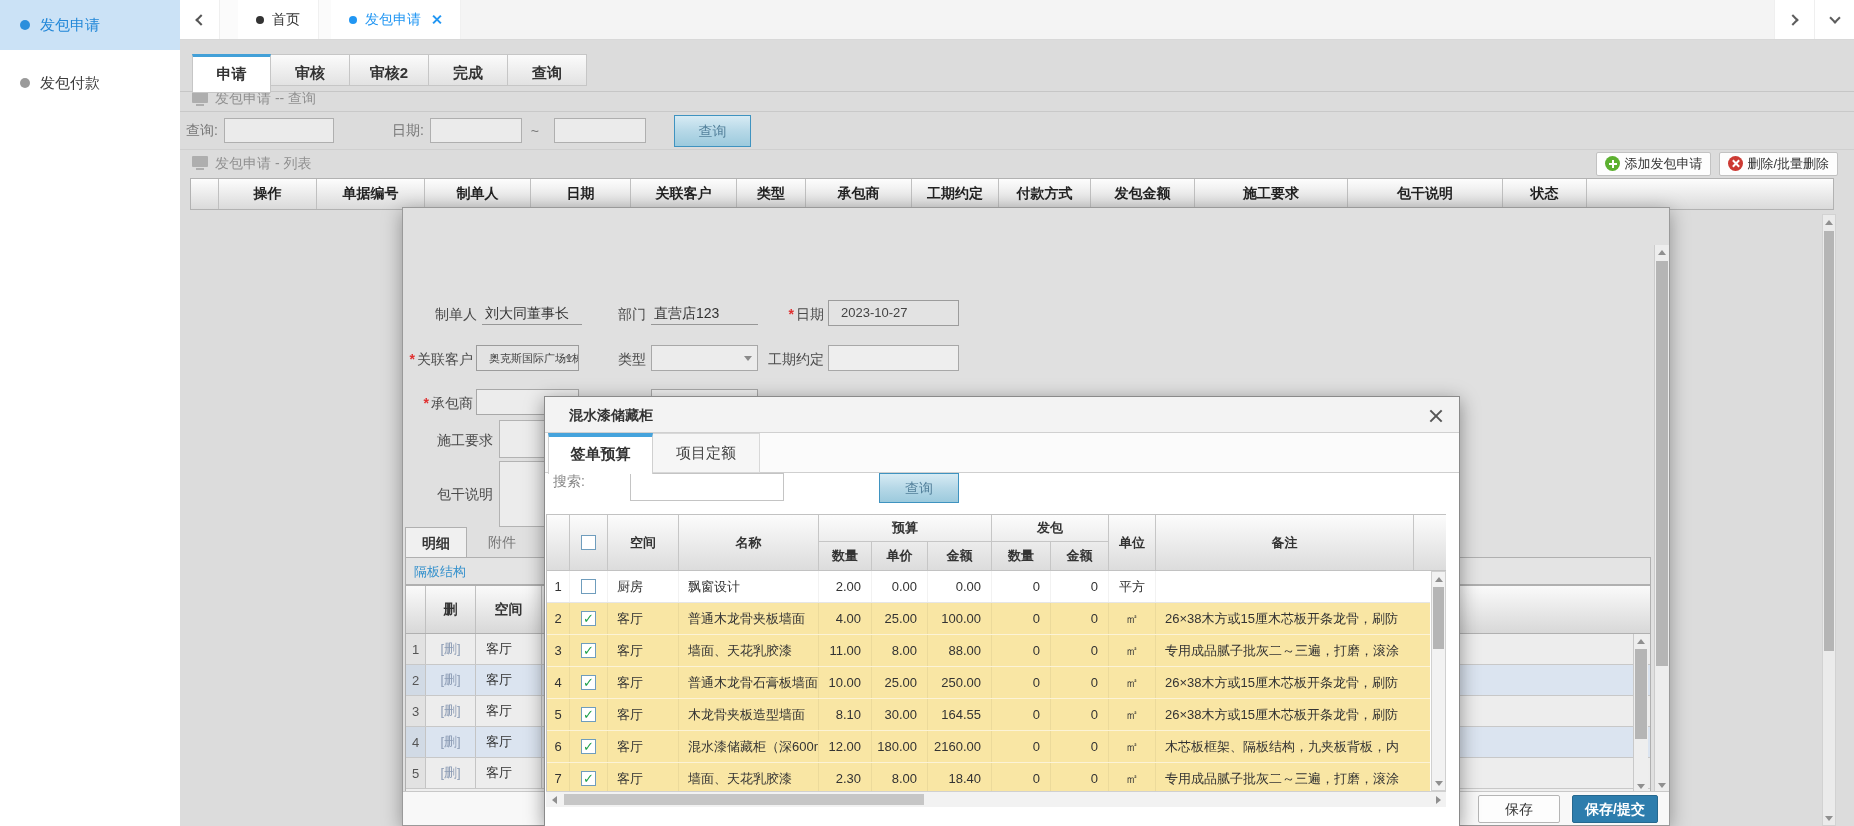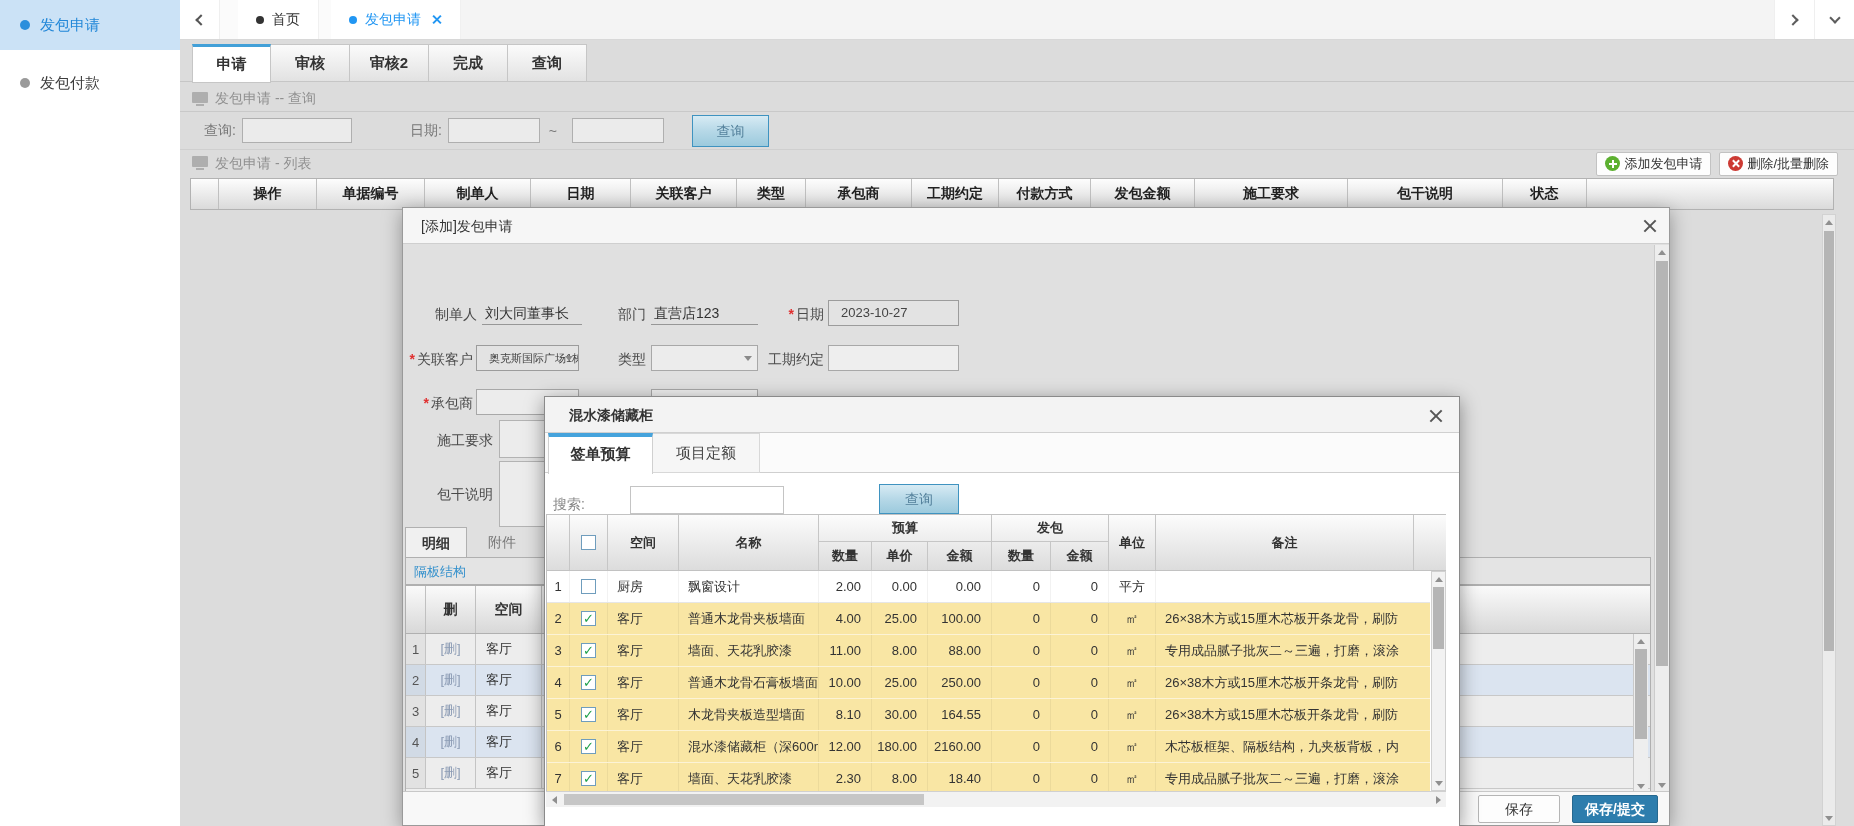--- a/index.html
+++ b/index.html
@@ -34,34 +34,34 @@
   .ts-tab.active{margin-left:12px;}
   .ts-tab.active .dot{background:#2196f3;}
   .ts-tab.active .lbl{color:#2196f3;}
   .xmark{position:relative;width:11px;height:11px;display:inline-block;}
   .xmark::before,.xmark::after{content:"";position:absolute;left:5px;top:0;width:2px;height:11px;background:#666;}
   .xmark::before{transform:rotate(45deg);} .xmark::after{transform:rotate(-45deg);}
   .xmark.blue::before,.xmark.blue::after{background:#2196f3;}
   .ts-tab .xmark{margin-left:10px;}
 
   
-  .ftabs{position:absolute;left:180px;top:44px;width:1674px;height:38px;border-bottom:1px solid #c6c6c6;}
-  .ftab{position:relative;float:left;width:79px;height:38px;line-height:35px;text-align:center;
+  .ftabs{position:absolute;left:180px;top:54px;width:1674px;height:38px;border-bottom:1px solid #c6c6c6;}
+  .ftab{position:relative;float:left;width:79px;height:32px;line-height:35px;text-align:center;
         font-weight:bold;font-size:15px;background:linear-gradient(#fbfbfb,#e2e2e2);
         border:1px solid #c6c6c6;border-left:none;cursor:pointer;}
   .ftab:first-child{margin-left:12px;border-left:1px solid #c6c6c6;}
   .ftab.active{background:#fff;border-top:3px solid #42a0d8;height:39px;line-height:33px;z-index:2;}
 
   
   .crumb{position:absolute;left:180px;top:87px;width:1674px;height:25px;display:flex;align-items:center;
          padding-left:12px;color:#909090;border-bottom:1px solid #c9c9c9;}
   .monitor{position:relative;width:16px;height:11px;background:#aeaeae;border-radius:1px;margin-right:7px;margin-top:-4px;}
   .monitor::after{content:"";position:absolute;left:4px;top:12px;width:8px;height:2px;background:#aeaeae;}
   .queryrow{position:absolute;left:180px;top:112px;width:1674px;height:38px;display:flex;align-items:center;
-            padding-left:24px;border-bottom:1px solid #cfcfcf;color:#777;}
+            padding-left:6px;border-bottom:1px solid #cfcfcf;color:#777;}
   .tx-input{height:25px;background:#ebebeb;border:1px solid #afafaf;margin-left:6px;padding:0 6px;font-size:13px;color:#333;outline:none;}
   .tx-input.w1{width:110px;} .tx-input.w2{width:92px;}
   .lab-date{margin-left:58px;}
   .tilde{margin:0 9px;color:#777;}
   .btn-query{width:77px;height:32px;margin-left:28px;border:1px solid #3f93c0;color:#53809b;font-size:14px;
              background:linear-gradient(#d7ebf4,#b6d8e7 50%,#9ccadd);cursor:pointer;text-align:center;line-height:30px;}
 
   
   .listhead{position:absolute;left:180px;top:150px;width:1658px;height:27px;display:flex;align-items:center;
             padding-left:12px;color:#909090;}
@@ -143,21 +143,21 @@
   
   .picker{position:absolute;left:544px;top:396px;width:916px;height:430px;background:#fff;
           border:1px solid #8a8a8a;border-bottom:none;box-shadow:0 4px 18px rgba(0,0,0,.4);}
   .p-title{position:relative;height:36px;background:#f3f3f3;border-bottom:1px solid #d0d0d0;line-height:36px;
            padding-left:24px;font-weight:bold;color:#333;}
   .p-tabs{position:absolute;left:0;top:36px;width:100%;height:40px;background:#fbfbfb;border-bottom:1px solid #cfcfcf;}
   .p-tab{position:absolute;top:0;height:40px;text-align:center;font-size:15px;cursor:pointer;}
   .p-tab.t1{left:3px;width:105px;background:#fff;border-left:1px solid #d0d0d0;border-right:1px solid #d0d0d0;
             border-top:4px solid #45a3dc;line-height:34px;font-weight:bold;height:41px;z-index:2;}
   .p-tab.t2{left:108px;width:107px;background:#f6f6f6;border:1px solid #d8d8d8;border-left:none;line-height:38px;color:#444;}
-  .p-search{position:absolute;left:0;top:76px;width:100%;height:41px;display:flex;align-items:flex-end;padding-left:8px;color:#888;gap:40px;}
+  .p-search{position:absolute;left:0;top:76px;width:100%;height:41px;display:flex;align-items:flex-start;padding-left:8px;color:#888;gap:40px;}
   .p-search input{width:154px;height:28px;border:1px solid #c4c4c4;background:#fff;margin-left:5px;padding:0 6px;outline:none;font-size:13px;}
   .p-search .btn-query{margin-left:55px;width:80px;height:30px;line-height:28px;}
   .p-head{position:absolute;left:1px;top:117px;width:900px;height:57px;display:flex;
           background:linear-gradient(#fcfcfc,#dcdcdc);border:1px solid #c2c2c2;border-right:none;font-size:13px;font-weight:bold;}
   .hcell{display:flex;align-items:center;justify-content:center;border-right:1px solid #c6c6c6;height:100%;}
   .hgroup{display:flex;flex-direction:column;}
   .hg-top{height:27px;border-bottom:1px solid #c6c6c6;border-right:1px solid #c6c6c6;display:flex;align-items:center;justify-content:center;}
   .hg-bot{display:flex;flex:1;}
   .hc2{display:flex;align-items:center;justify-content:center;border-right:1px solid #c6c6c6;}
   .w-no{width:23px;} .w-cb{width:38px;} .w-sp{width:71px;} .w-nm{width:140px;}
@@ -277,24 +277,20 @@
     <div class="sb-arrow" style="top:0;">
         <span class="tri-up"></span>
       </div>
     <div class="sb-thumb" style="top:16px;height:420px;"></div>
     <div class="sb-arrow" style="bottom:0;">
         <span class="tri-down"></span>
       </div>
   </div>
 
   <div class="modal">
-    <div class="m-title">
-      <span>[添加]发包申请</span>
-      <span class="m-close"></span>
-    </div>
 
     <div class="m-body">
 
       <div class="flabel" style="left:0;top:58px;width:74px;"><span>制单人</span></div>
       <div class="uline" style="left:79px;top:58px;width:100px;">刘大同董事长</div>
       <div class="flabel" style="left:151px;top:58px;width:92px;"><span>部门</span></div>
       <div class="uline" style="left:248px;top:58px;width:107px;">直营店123</div>
       <div class="flabel" style="left:330px;top:58px;width:91px;"><span class="req">*</span><span>日期</span></div>
       <div class="fbox gray" style="left:425px;top:56px;width:131px;">2023-10-27</div>
 

